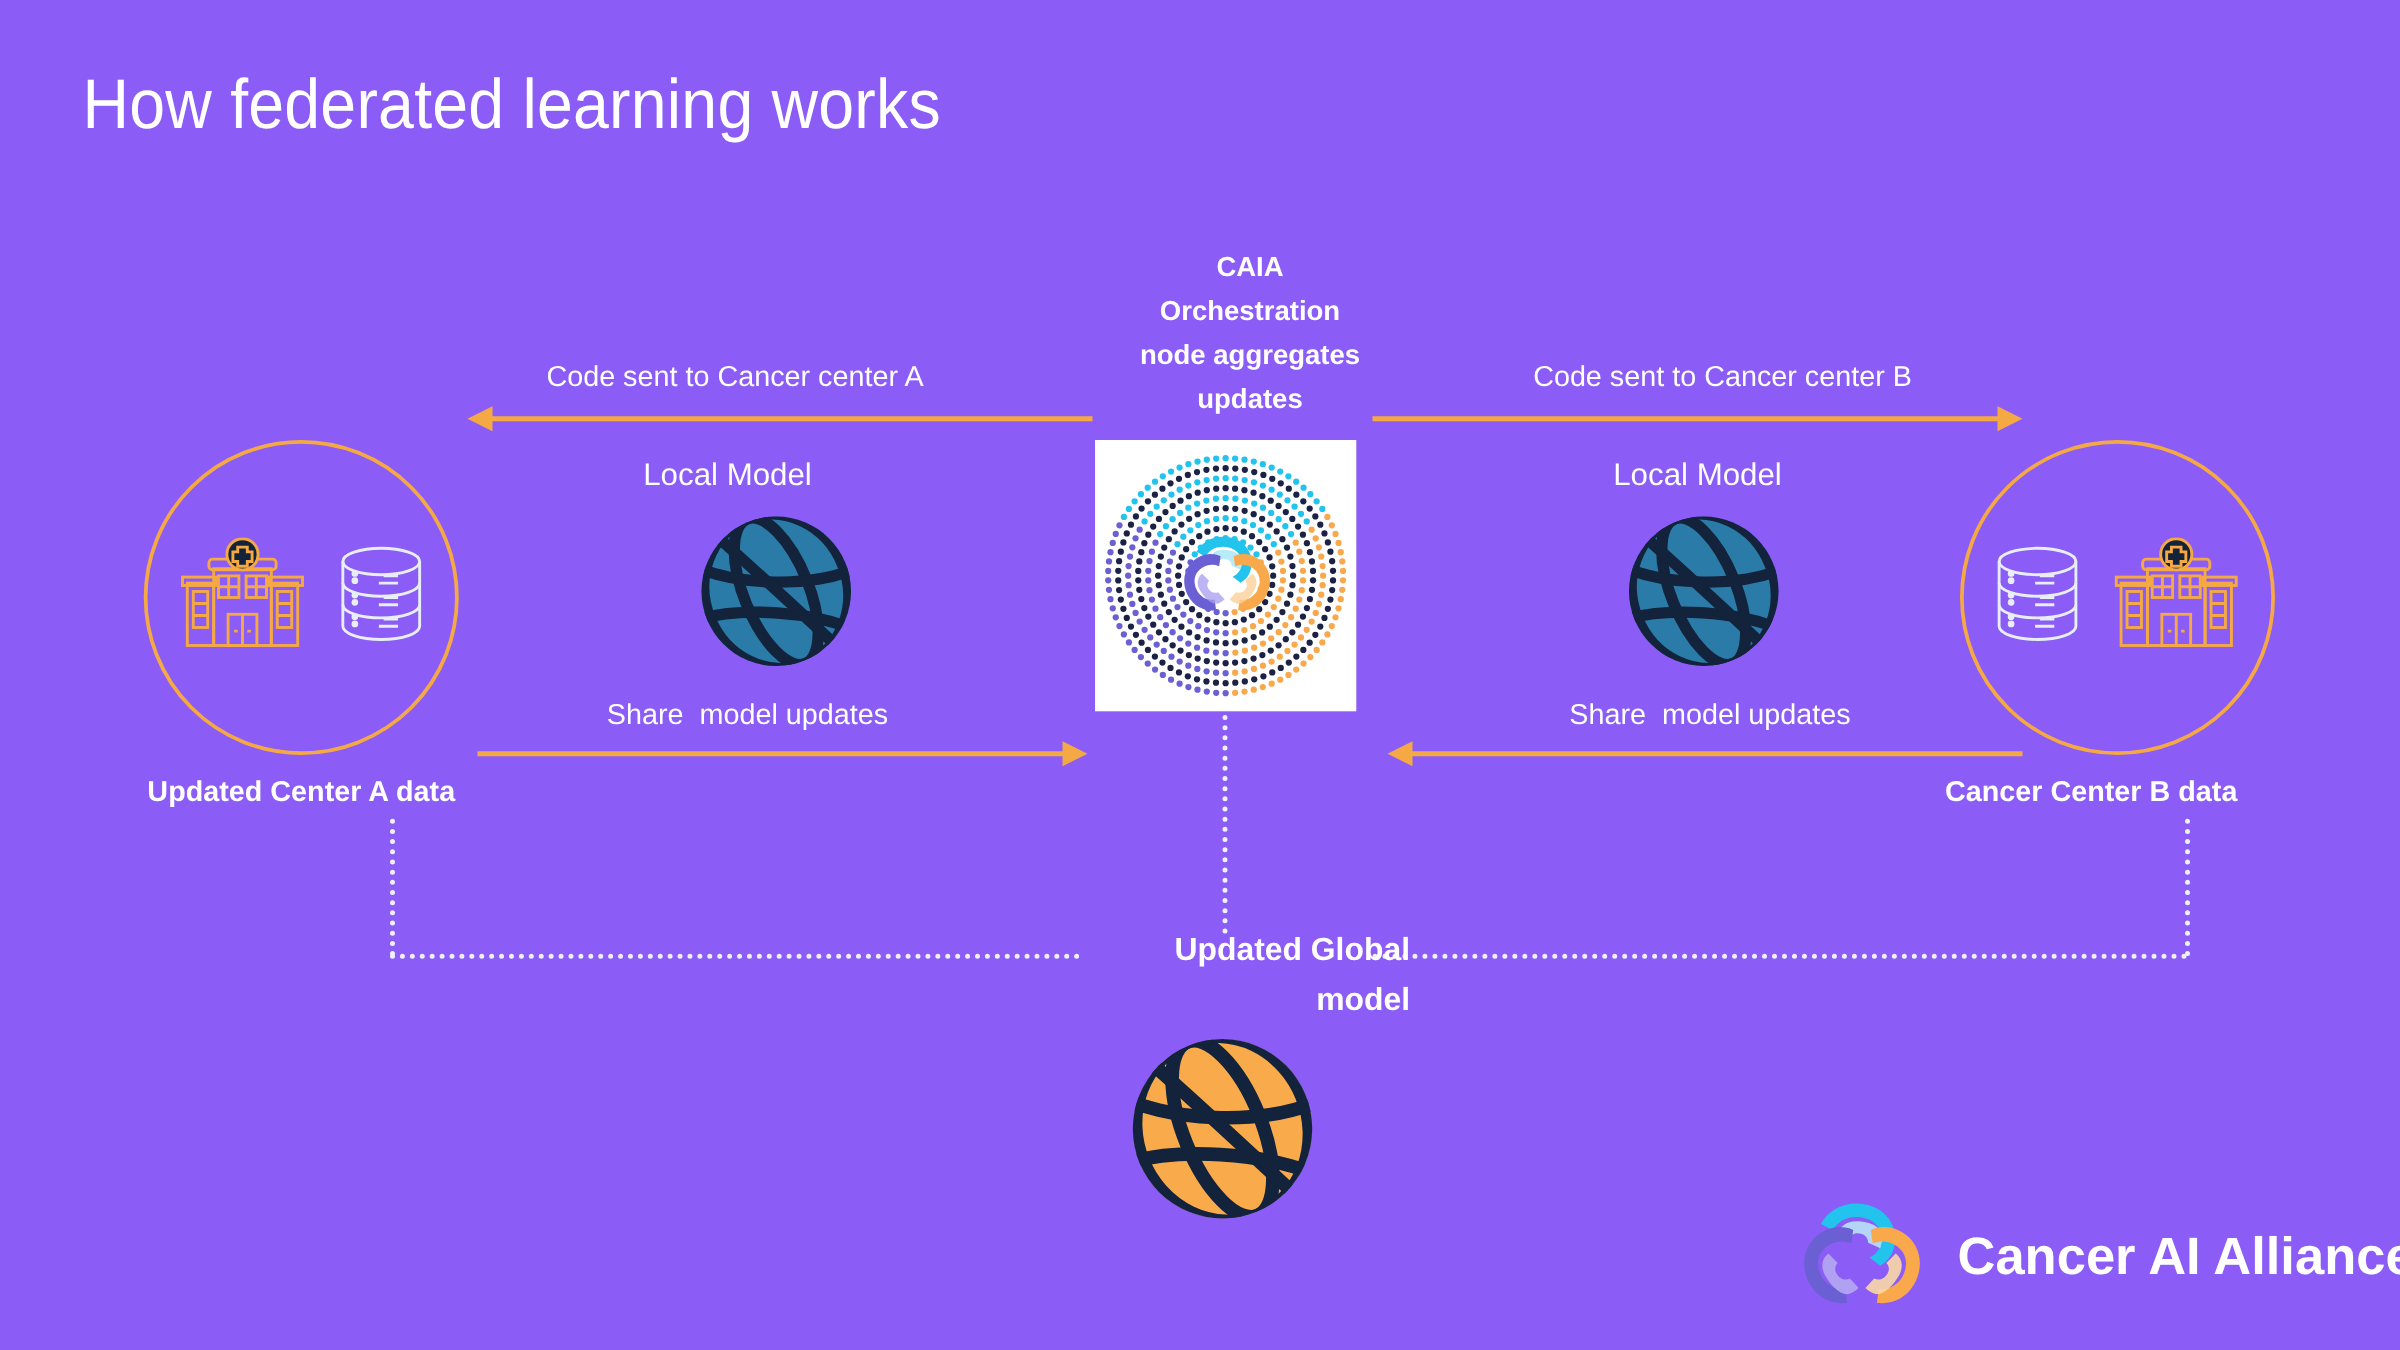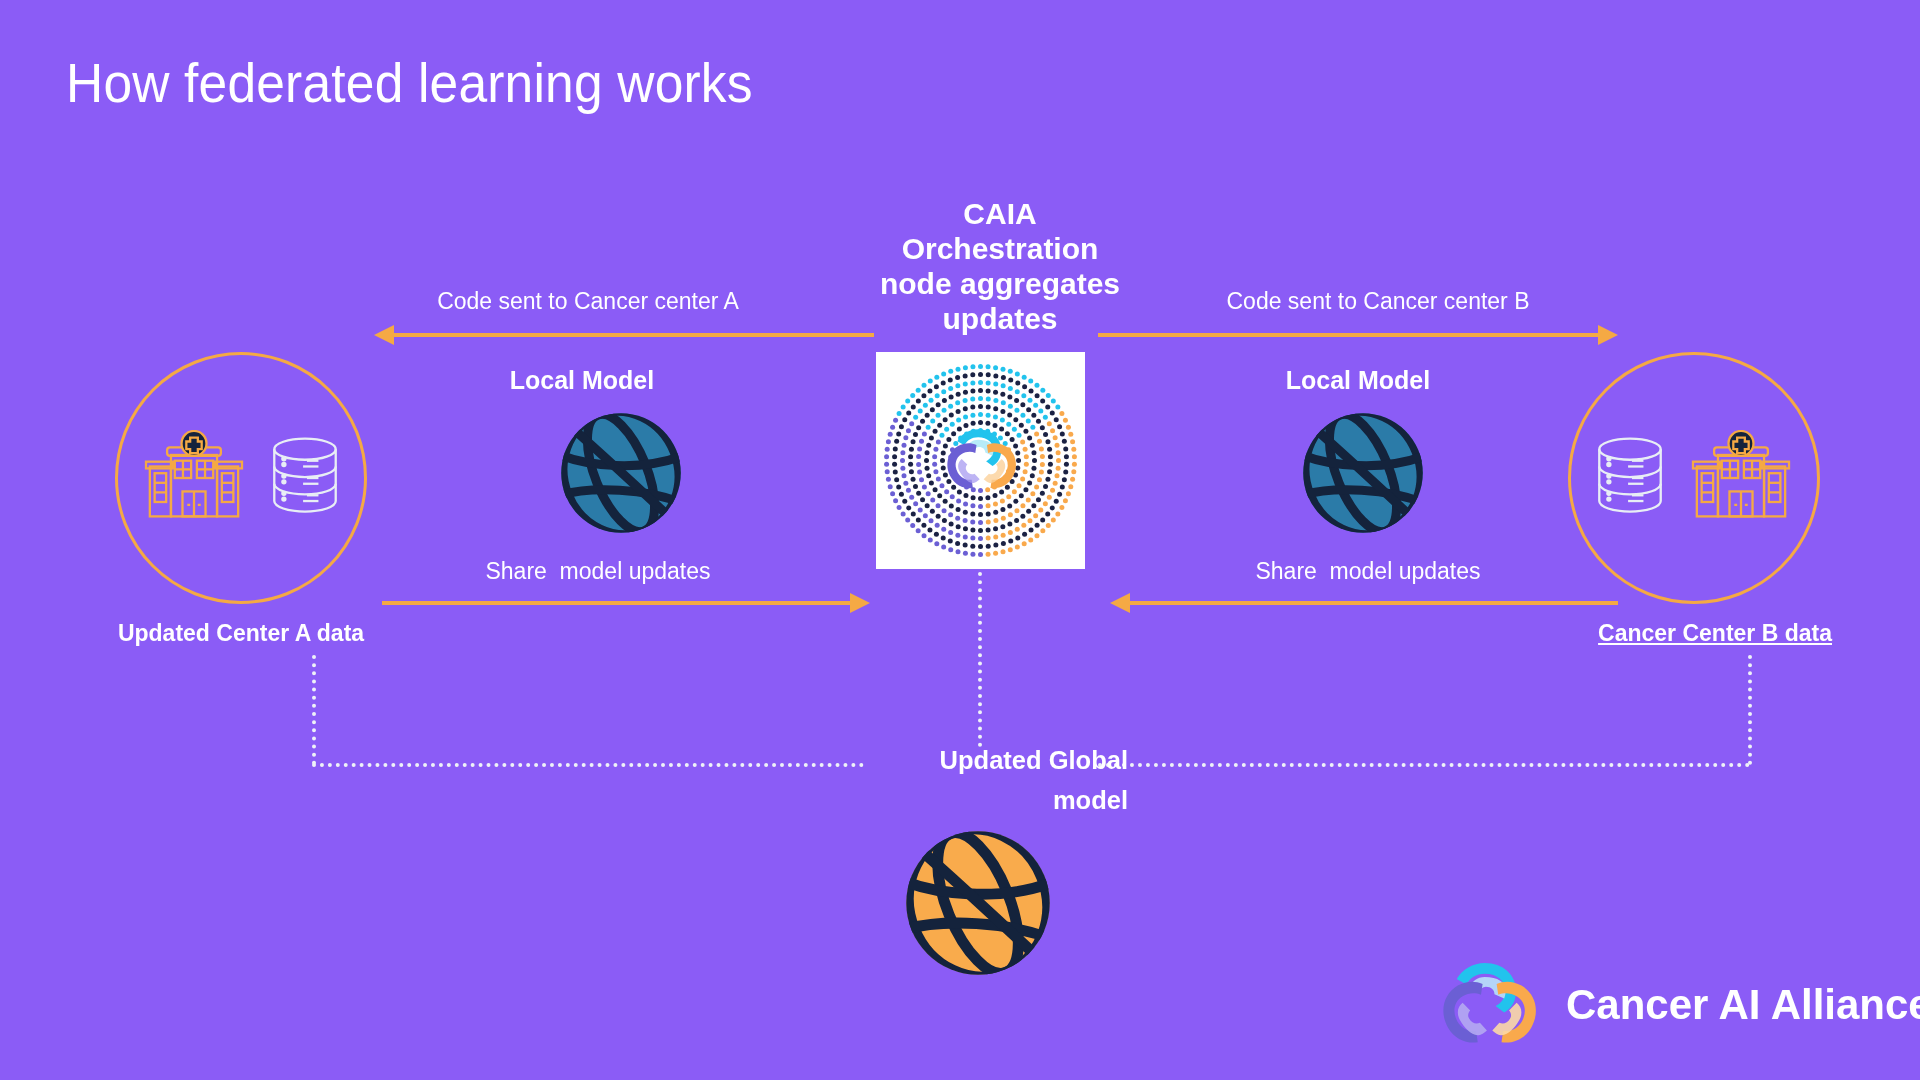--- a/index.html
+++ b/index.html
@@ -23,21 +23,21 @@
     transform-origin: left center;
     white-space: nowrap;
   }
 
   .center-caption {
     position: absolute;
     left: 845px; top: 196px; width: 310px;
     text-align: center;
     color: #ffffff;
     font-weight: bold;
-    font-size: 30px;
+    font-size: 22px;
     line-height: 35px;
     white-space: pre-line;
   }
 
   .caia-box {
     position: absolute;
     left: 876px; top: 352px; width: 209px; height: 217px;
     background: #ffffff;
   }
   .caia-box svg { display:block; width:100%; height:100%; }
@@ -57,42 +57,42 @@
   }
   .hospital-icon { width: 118px; height: 96px; }
   .db-icon { width: 84px; height: 96px; }
 
   .center-label {
     position: absolute;
     color: #ffffff; font-weight: bold; font-size: 23px;
     white-space: nowrap;
   }
   #label-a { left: 103px; top: 620px; width: 276px; text-align: center; }
-  #label-b { left: 1556px; top: 620px; width: 276px; text-align: right; text-decoration: underline; }
+  #label-b { left: 1556px; top: 620px; width: 276px; text-align: left; }
 
   .arrow-label {
     position: absolute;
     color: #ffffff; font-weight: 400; font-size: 23px;
     white-space: pre;
   }
   #arrow-label-a-top  { left: 388px;  top: 288px; width: 400px; text-align: center; }
   #arrow-label-b-top  { left: 1178px; top: 288px; width: 400px; text-align: center; }
   #arrow-label-a-bot  { left: 398px;  top: 558px; width: 400px; text-align: center; }
   #arrow-label-b-bot  { left: 1168px; top: 558px; width: 400px; text-align: center; }
 
   .arrow { position: absolute; height: 26px; }
   #arrow-a-top { left: 374px;  top: 322px; width: 500px; }
   #arrow-b-top { left: 1098px; top: 322px; width: 520px; }
   #arrow-a-bot { left: 382px;  top: 590px; width: 488px; }
   #arrow-b-bot { left: 1110px; top: 590px; width: 508px; }
   .arrow svg { display: block; width: 100%; height: 100%; overflow: visible; }
 
   .local-model-label {
     position: absolute;
-    color: #ffffff; font-weight: bold; font-size: 25px;
+    color: #ffffff; font-weight: normal; font-size: 25px;
     white-space: nowrap; text-align: center;
   }
   #local-model-a { left: 442px;  top: 366px; width: 280px; }
   #local-model-b { left: 1218px; top: 366px; width: 280px; }
 
   .globe { position: absolute; }
   #globe-a { left: 556px;  top: 408px; width: 130px; height: 130px; }
   #globe-b { left: 1298px; top: 408px; width: 130px; height: 130px; }
   #globe-global { left: 900px; top: 825px; width: 156px; height: 156px; }
   .globe svg { display: block; width: 100%; height: 100%; }

